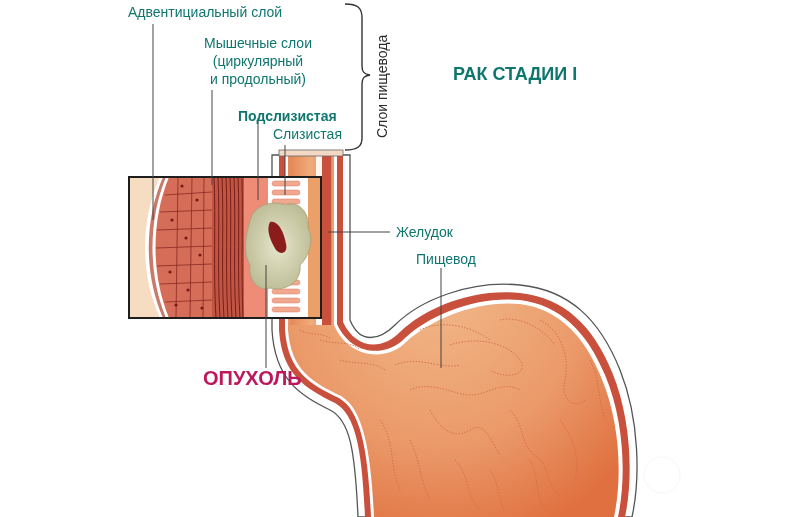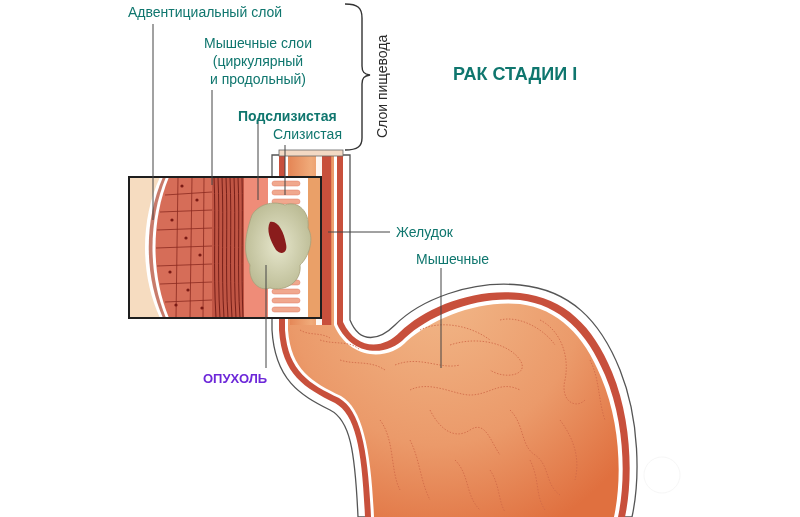--- a/index.html
+++ b/index.html
@@ -1,18 +1,18 @@
 <!DOCTYPE html>
 <html><head>
 <meta charset="utf-8">
 <style>
   html, body { margin:0; padding:0; background:#ffffff; }
   body { width:800px; height:517px; position:relative; overflow:hidden; font-family:"Liberation Sans", sans-serif; color:#222; }
   .lbl { position:absolute; font-size:14px; line-height:17px; color:#0f766e; white-space:nowrap; }
-  .lbl.bold { font-weight:bold; font-size:13px; color:#6d28d9; }
+  .lbl.bold { font-weight:bold; font-size:20px; color:#be185d; }
   .lbl.title { font-weight:bold; font-size:18px; }
   .vert { position:absolute; font-size:14px; color:#2a2a2a; transform:rotate(-90deg); transform-origin:left top; white-space:nowrap; }
   svg { position:absolute; left:0; top:0; }
   .ml { white-space:pre-line; }
 </style>
 </head>
 <body>
 
 <svg width="800" height="517" viewBox="0 0 800 517">
   <defs>
@@ -140,14 +140,14 @@
 
 <div class="lbl" style="left:128px; top:4px;">Адвентициальный слой</div>
 <div class="lbl ml" style="left:204px; top:34px; line-height:18px;text-align:center;">Мышечные слои
 (циркулярный
 и продольный)</div>
 <div class="lbl" style="left:238px; top:108px;font-weight:bold;">Подслизистая</div>
 <div class="lbl" style="left:273px; top:126px;text-align:center;">Слизистая</div>
 <div class="vert" style="left:374px; top:138px;">Слои пищевода</div>
 <div class="lbl title" style="left:453px; top:66px;">РАК СТАДИИ I</div>
 <div class="lbl" style="left:396px; top:224px;">Желудок</div>
-<div class="lbl" style="left:416px; top:251px;">Мышечные</div>
+<div class="lbl" style="left:416px; top:251px;">Пищевод</div>
 <div class="lbl bold" style="left:203px; top:370px;">ОПУХОЛЬ</div>
 
 </body></html>

